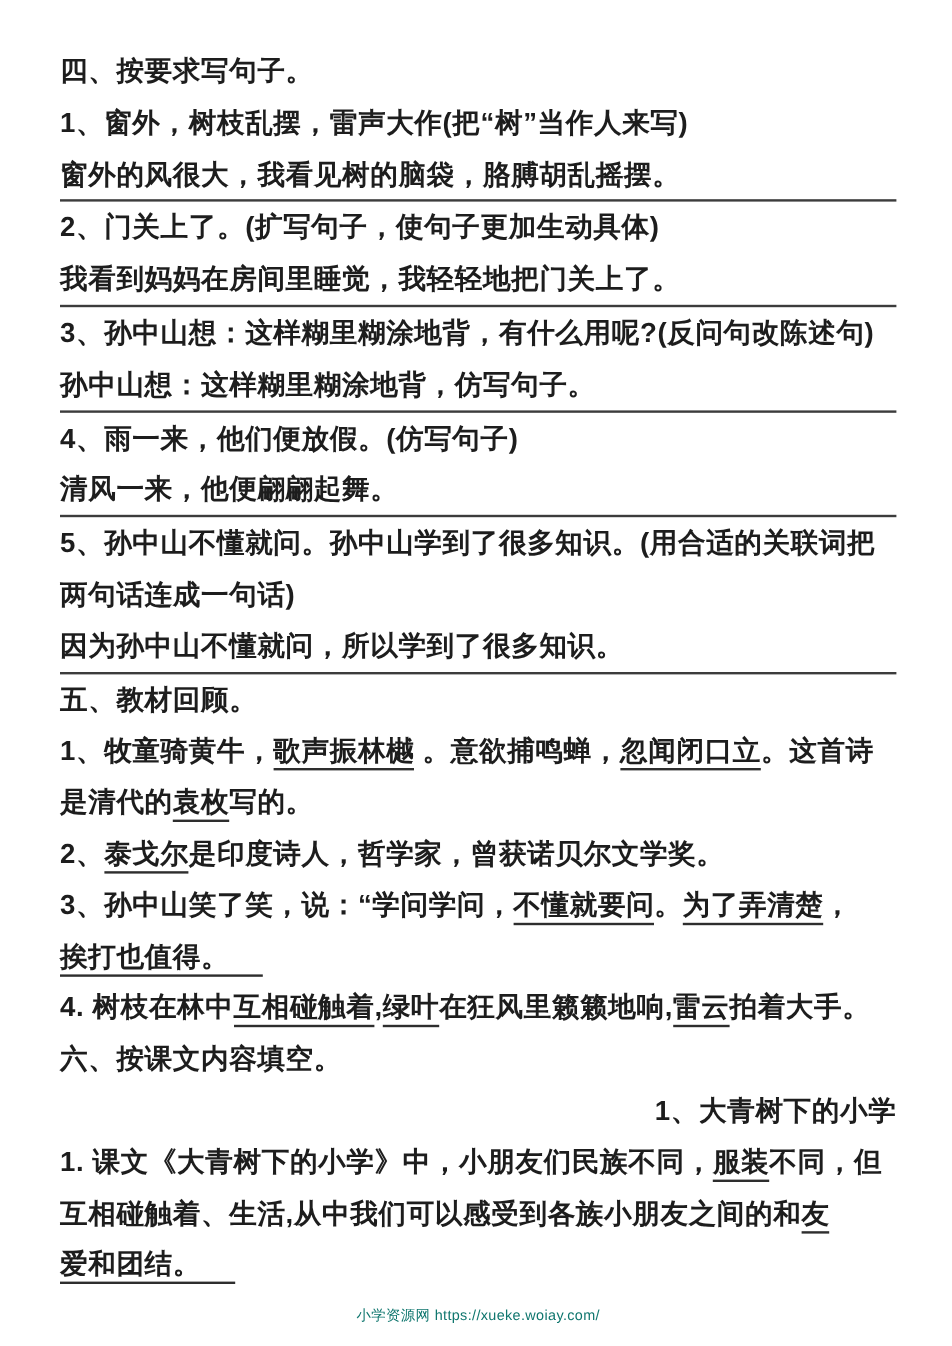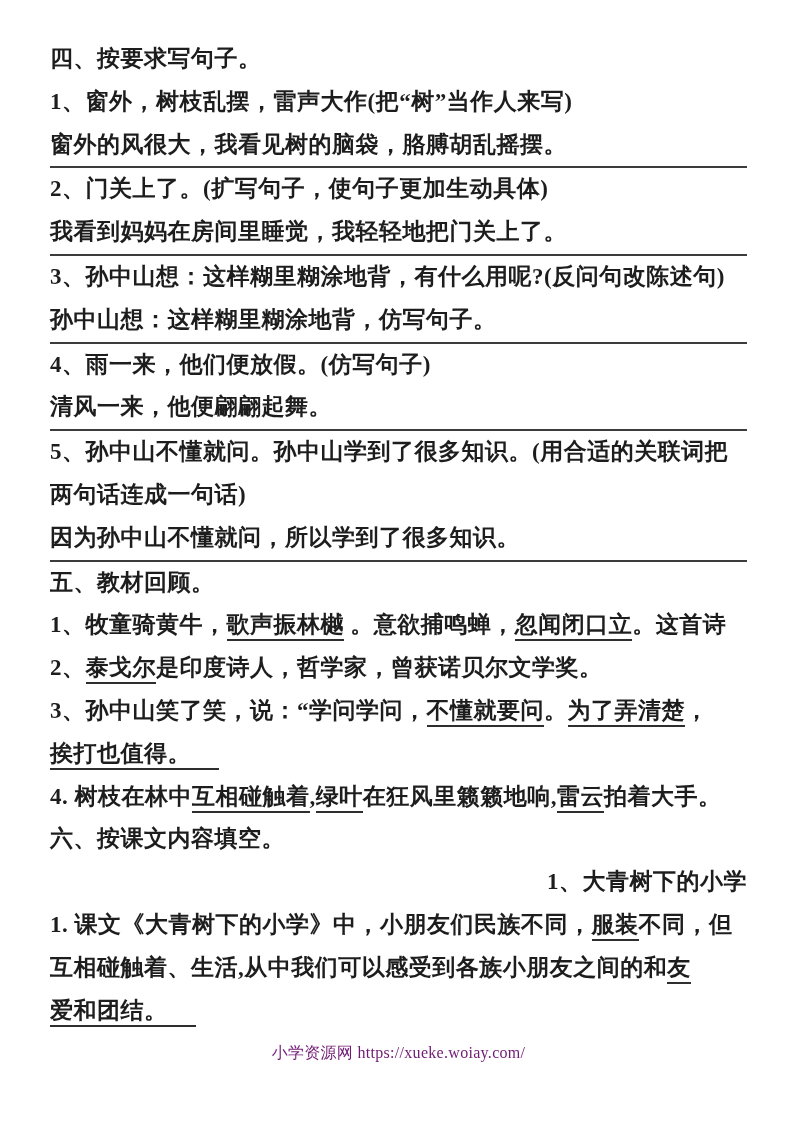--- a/index.html
+++ b/index.html
@@ -8,21 +8,21 @@
     padding: 0;
     width: 793px;
     height: 1122px;
     background: #ffffff;
     overflow: hidden;
   }
   .doc {
     width: 793px;
     height: 1042px;
     padding: 38px 46px 0 50px;
-    font-family: Liberation Serif, serif;
+    font-family: Liberation Sans, sans-serif;
     font-size: 23px;
     font-weight: 600;
     color: #1d1d1d;
     letter-spacing: 0.5px;
   }
   .doc p {
     margin: 0;
     line-height: 42.8px;
     white-space: nowrap;
   }
@@ -36,22 +36,22 @@
     padding-bottom: 2px;
   }
   
   .u-ext {
     padding-right: 28px;
   }
   .center { text-align: right; }
   .footer {
     margin-top: 12px;
     text-align: center;
-    color: #701a75;
-    font-size: 16px;
+    color: #0f766e;
+    font-size: 12px;
     font-weight: 400;
     letter-spacing: 0.3px;
   }
 </style>
 </head>
 <body>
 
 <div class="doc">
 
   <p>四、按要求写句子。</p>
@@ -64,20 +64,21 @@
   <p>4、雨一来，他们便放假。(仿写句子)</p>
   <p class="answer">清风一来，他便翩翩起舞。</p>
   <p>5、孙中山不懂就问。孙中山学到了很多知识。(用合适的关联词把</p>
   <p>两句话连成一句话)</p>
   <p class="answer">因为孙中山不懂就问，所以学到了很多知识。</p>
 
   <p>五、教材回顾。</p>
 
   <p><span>1、牧童骑黄牛，</span><span class="u">歌声振林樾</span><span> 。意欲捕鸣蝉，</span><span class="u">忽闻闭口立</span><span>。这首诗</span></p>
 
+  <p><span>是清代的</span><span class="u">袁枚</span><span>写的。</span></p>
 
   <p><span>2、</span><span class="u">泰戈尔</span><span>是印度诗人，哲学家，曾获诺贝尔文学奖。</span></p>
 
   <p><span>3、孙中山笑了笑，说：“学问学问，</span><span class="u">不懂就要问</span><span>。</span><span class="u">为了弄清楚</span><span>，</span></p>
 
   <p><span class="u u-ext">挨打也值得。</span></p>
 
   <p><span>4. 树枝在林中</span><span class="u">互相碰触着</span><span>,</span><span class="u">绿叶</span><span>在狂风里籁籁地响,</span><span class="u">雷云</span><span>拍着大手。</span></p>
 
   <p>六、按课文内容填空。</p>

